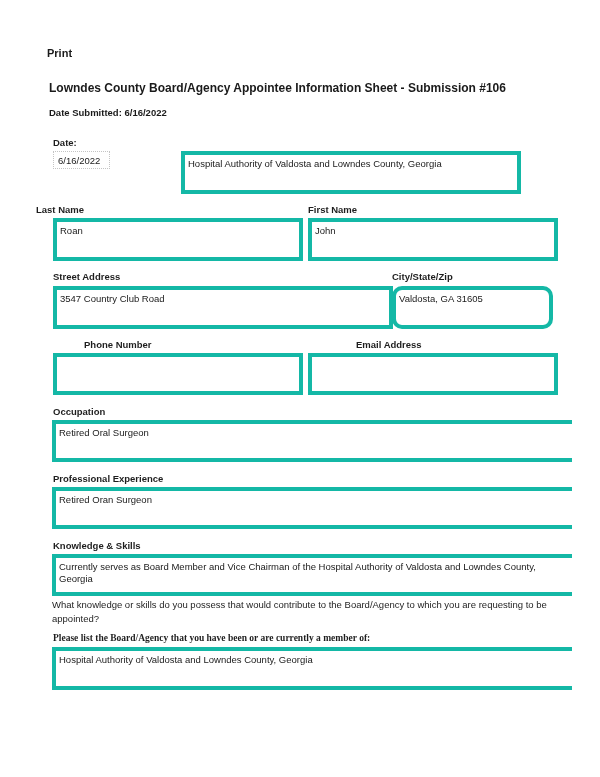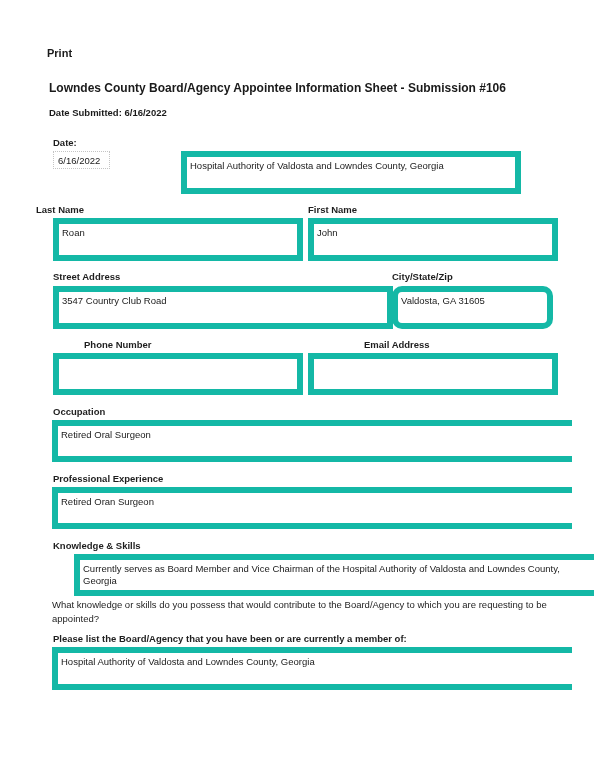--- a/index.html
+++ b/index.html
@@ -6,21 +6,21 @@
   body {
     width: 600px; height: 777px; background: #ffffff; position: relative; overflow: hidden;
     font-family: "Liberation Sans", sans-serif; color: #1a1a1a;
   }
   .abs { position: absolute; }
   .print-link { left: 47px; top: 47px; font-size: 11px; font-weight: bold; color: #1a1a1a; cursor: pointer; text-align: center; }
   .title { left: 49px; top: 81px; font-size: 12px; font-weight: bold; }
   .submitted { left: 49px; top: 107px; font-size: 9.5px; font-weight: bold; }
   .label { font-size: 9.5px; font-weight: bold; color: #1e1e1e; }
   .box {
-    position: absolute; box-sizing: border-box; border: 6px solid #14b8a6;
+    position: absolute; box-sizing: border-box; border: 4px solid #14b8a6;
     font-size: 9.5px; color: #1a1a1a; padding: 3px 3px; line-height: 12px; background: #fff;
   }
   .box.open-right { border-right: none; }
   .box.dotted { border: 1px dotted #c4c4c4; padding: 3px 4px; }
   .help { left: 52px; top: 598px; width: 500px; font-size: 9.5px; line-height: 14px; color: #1e1e1e; }
 </style>
 </head>
 <body>
 
 <div class="abs print-link">Print</div>
@@ -38,27 +38,27 @@
 <div class="abs label" style="left:308px; top:204px;">First Name</div>
 <div class="box" style="left:308px; top:218px; width:250px; height:43px;">John</div>
 
 <div class="abs label" style="left:53px; top:271px;">Street Address</div>
 <div class="box" style="left:53px; top:286px; width:340px; height:43px;">3547 Country Club Road</div>
 <div class="abs label" style="left:392px; top:271px;">City/State/Zip</div>
 <div class="box" style="left:392px; top:286px; width:161px; height:43px;border-radius:10px;">Valdosta, GA  31605</div>
 
 <div class="abs label" style="left:53px; top:339px;padding-left:31px;">Phone Number</div>
 <div class="box" style="left:53px; top:353px; width:250px; height:42px;"></div>
-<div class="abs label" style="left:316px; top:339px;padding-left:48px;">Email Address</div>
+<div class="abs label" style="left:308px; top:339px;padding-left:48px;">Email Address</div>
 <div class="box" style="left:308px; top:353px; width:250px; height:42px;"></div>
 
 <div class="abs label" style="left:53px; top:406px;">Occupation</div>
 <div class="box open-right" style="left:52px; top:420px; width:520px; height:42px;">Retired Oral Surgeon</div>
 
 <div class="abs label" style="left:53px; top:473px;">Professional Experience</div>
 <div class="box open-right" style="left:52px; top:487px; width:520px; height:42px;">Retired Oran Surgeon</div>
 
 <div class="abs label" style="left:53px; top:540px;">Knowledge &amp; Skills</div>
-<div class="box open-right" style="left:52px; top:554px; width:520px; height:42px;margin-left:22px;">Currently serves as Board Member and Vice Chairman of the Hospital Authority of Valdosta and Lowndes County, Georgia</div>
+<div class="box open-right" style="left:52px; top:554px; width:520px; height:42px;">Currently serves as Board Member and Vice Chairman of the Hospital Authority of Valdosta and Lowndes County, Georgia</div>
 <div class="abs help">What knowledge or skills do you possess that would contribute to the Board/Agency to which you are requesting to be appointed?</div>
 
-<div class="abs label" style="left:53px; top:633px;">Please list the Board/Agency that you have been or are currently a member of:</div>
+<div class="abs label" style="left:53px; top:633px;font-family:Liberation Serif, serif;">Please list the Board/Agency that you have been or are currently a member of:</div>
 <div class="box open-right" style="left:52px; top:647px; width:520px; height:43px;">Hospital Authority of Valdosta and Lowndes County, Georgia</div>
 
 </body></html>

